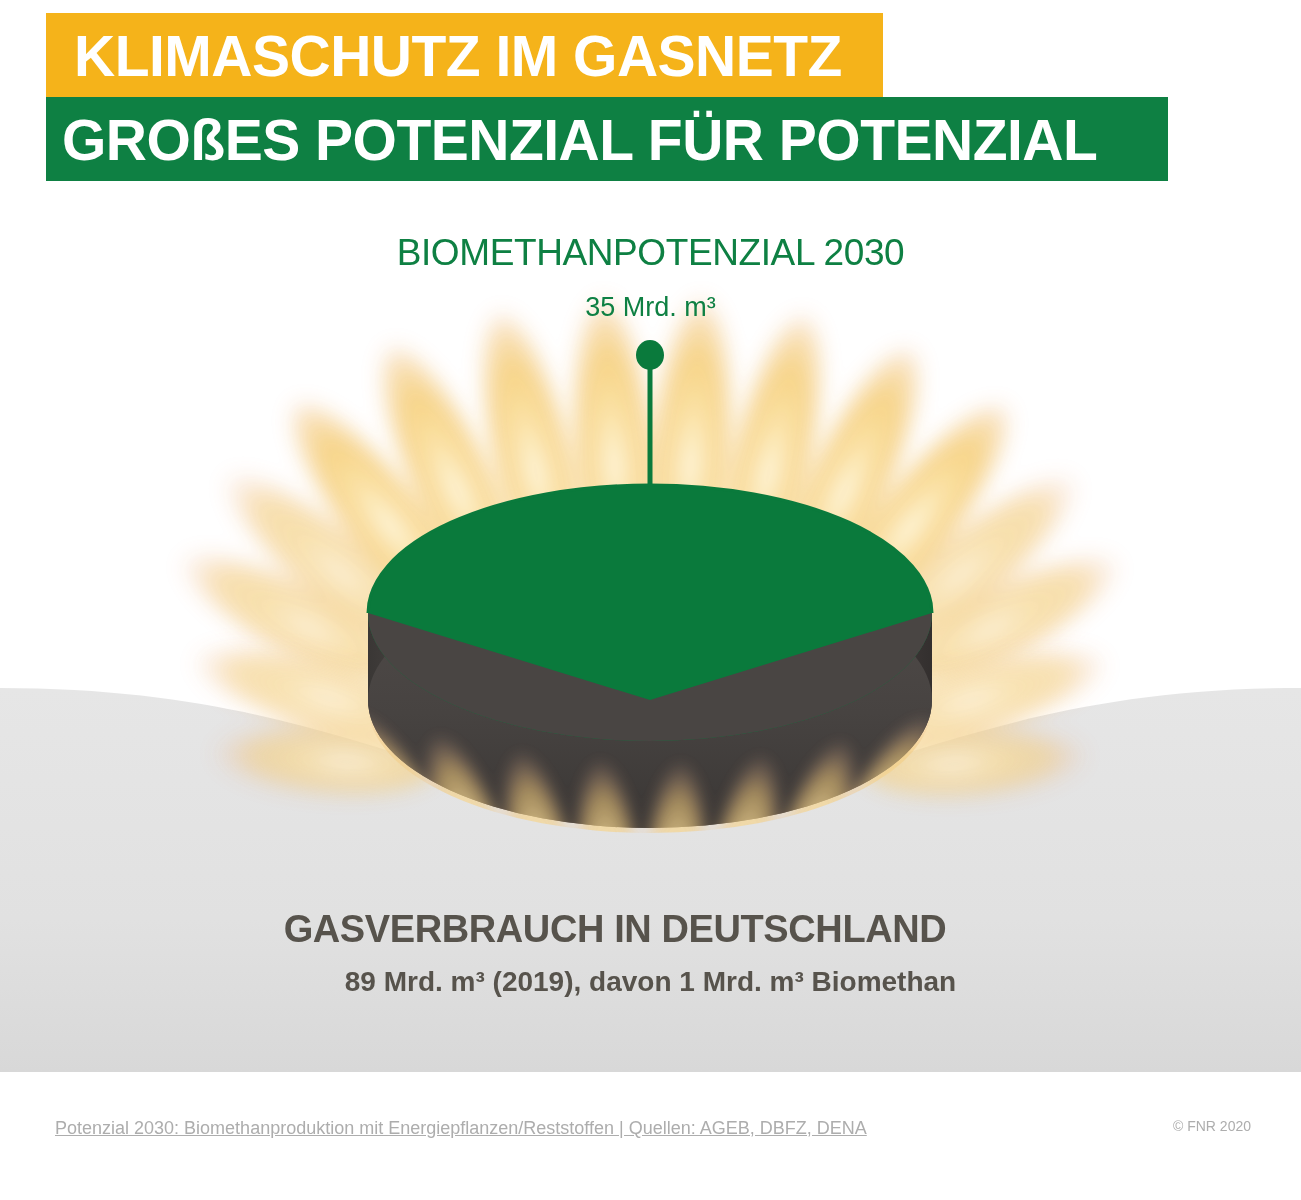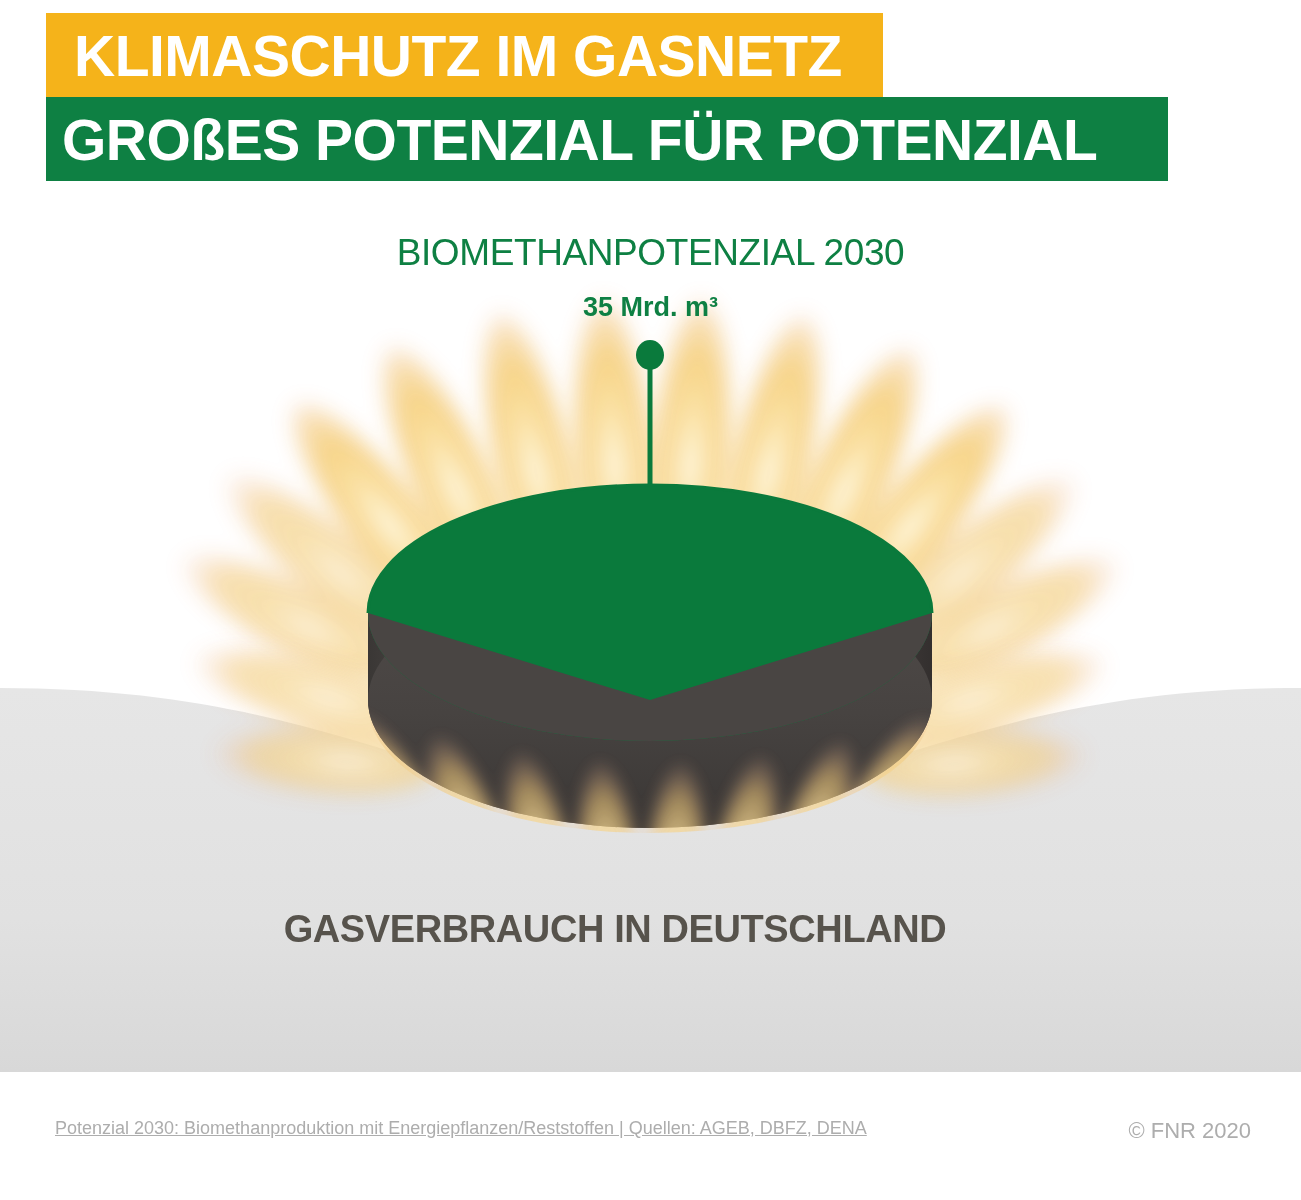--- a/index.html
+++ b/index.html
@@ -36,21 +36,21 @@
   .banner-line1{left:62px;top:26px;font-size:57px;line-height:60px;margin-left:12px;}
   .banner-line2{left:62px;top:110px;font-size:57px;line-height:60px;}
 
   
   .top-title{
     position:absolute;left:0;top:232px;width:1301px;text-align:center;
     color:#0e8043;font-weight:normal;font-size:37px;letter-spacing:-0.4px;
   }
   .top-sub{
     position:absolute;left:0;top:292px;width:1301px;text-align:center;
-    color:#0e8043;font-weight:bold;font-size:27px;
+    color:#0e8043;font-weight:normal;font-size:27px;
   }
 
   
   .bottom-title{
     position:absolute;left:0;top:908px;width:1230px;text-align:center;
     color:#57534c;font-weight:bold;font-size:38px;letter-spacing:-0.4px;
   }
   .bottom-sub{
     position:absolute;left:0;top:966px;width:1301px;text-align:center;
     color:#57534c;font-weight:bold;font-size:28px;
@@ -60,21 +60,21 @@
   .footer{
     position:absolute;left:0;top:1072px;width:1301px;height:128px;
     background:#ffffff;
   }
   .footer-left{
     position:absolute;left:55px;top:1118px;
     color:#adadad;font-size:18px;white-space:nowrap;text-decoration:underline;
   }
   .footer-right{
     position:absolute;right:50px;top:1118px;
-    color:#adadad;font-size:22px;white-space:nowrap;
+    color:#adadad;font-size:14px;white-space:nowrap;
   }
 
   
   .graphic{position:absolute;left:0;top:0;width:1301px;height:1200px;}
 </style>
 </head>
 <body>
 
 <div class="stage">
 
@@ -213,18 +213,19 @@
 
   <div class="banner-orange"></div>
   <div class="banner-green"></div>
   <div class="banner-text banner-line1">KLIMASCHUTZ IM GASNETZ</div>
   <div class="banner-text banner-line2">GROßES POTENZIAL FÜR POTENZIAL</div>
 
   <div class="top-title">BIOMETHANPOTENZIAL 2030</div>
   <div class="top-sub">35 Mrd. m³</div>
 
   <div class="bottom-title">GASVERBRAUCH IN DEUTSCHLAND</div>
+  <div class="bottom-sub">89 Mrd. m³  (2019), davon 1 Mrd. m³ Biomethan</div>
 
   <div class="footer"></div>
   <div class="footer-left">Potenzial 2030: Biomethanproduktion mit Energiepflanzen/Reststoffen | Quellen: AGEB, DBFZ, DENA</div>
   <div class="footer-right">© FNR 2020</div>
 
 </div>
 
 </body></html>

